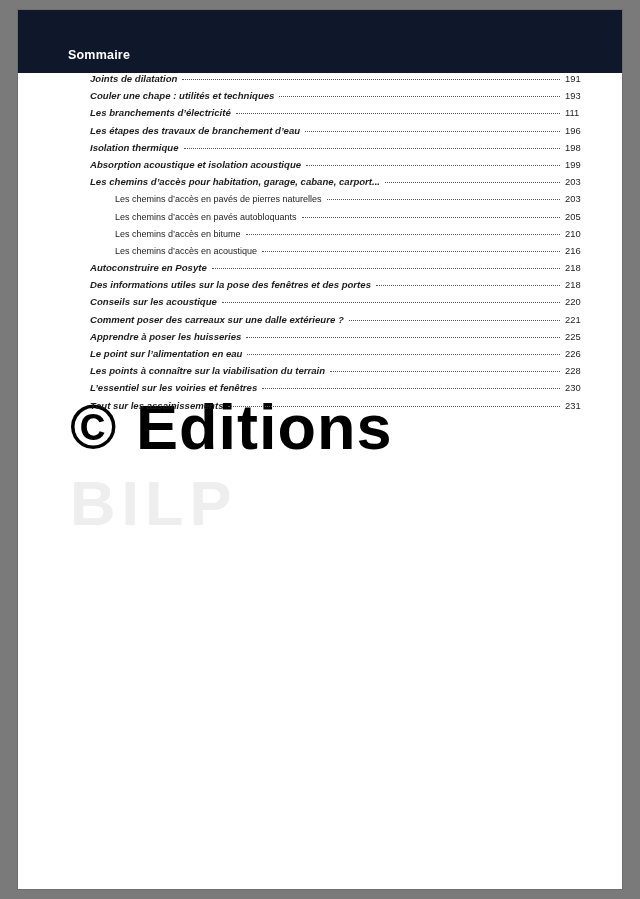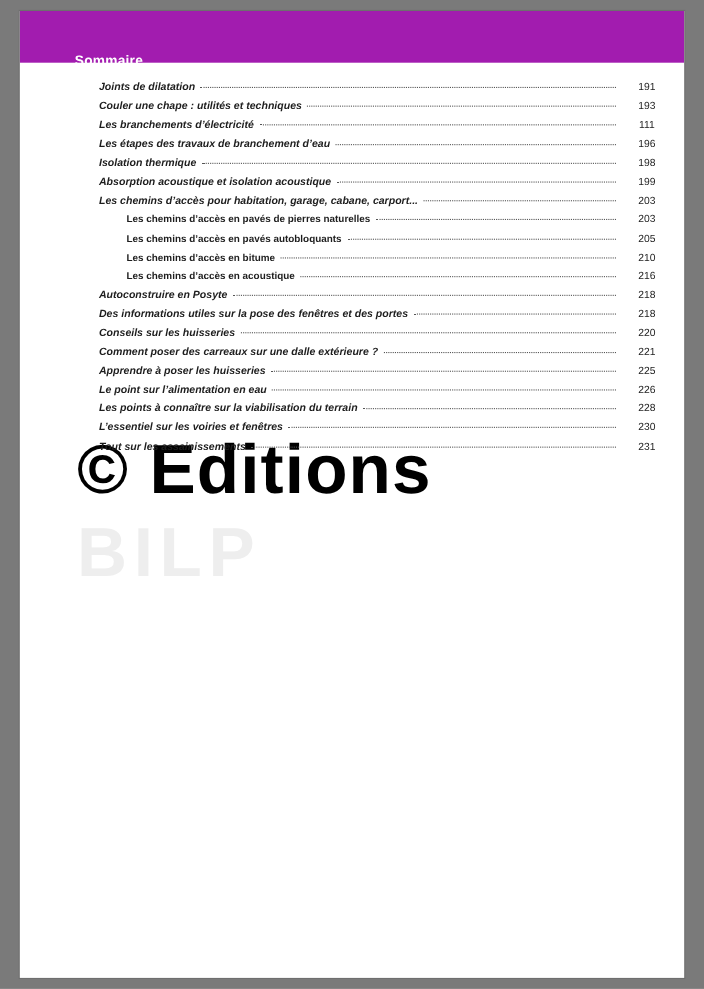--- a/index.html
+++ b/index.html
@@ -21,22 +21,22 @@
     height: 879px;
     background: #ffffff;
     box-shadow: 0 0 0 1px #6e6e6e;
     overflow: hidden;
   }
   .header-bar {
     position: absolute;
     left: 0;
     top: 0;
     width: 604px;
-    height: 47px;
-    background: #a21caf;
+    height: 63px;
+    background: #0f172a;
   }
   .header-title {
     position: absolute;
     left: 50px;
     top: 38px;
     font-size: 12.5px;
     font-weight: bold;
     color: #ffffff;
     letter-spacing: 0.2px;
   }
@@ -61,36 +61,36 @@
     padding-left: 72px;
   }
   .entry.lvl1 .label {
     font-weight: bold;
   }
   .entry.lvl2 {
     padding-left: 97px;
     font-size: 9px;
   }
   .entry.lvl2 .label {
-    font-weight: bold;
+    font-weight: normal;
     font-style: normal;
     text-align: right;
   }
   .dots {
     flex: 1 1 auto;
     margin: 0 5px;
     position: relative;
     height: 1px;
     top: -2px;
     border-bottom: 1px dotted #555;
     min-width: 12px;
   }
   .page-num {
     width: 46px;
-    text-align: center;
+    text-align: left;
     padding-right: 24px;
     font-style: normal;
     font-weight: normal;
     color: #1d1d1d;
     font-size: 9.4px;
   }
   .entry.lvl1 .page-num {
     font-weight: normal;
   }
   .watermark {
@@ -193,21 +193,21 @@
         <span class="label">Autoconstruire en Posyte</span>
         <span class="dots"></span>
         <span class="page-num">218</span>
       </div>
       <div class="entry lvl1">
         <span class="label">Des informations utiles sur la pose des fenêtres et des portes</span>
         <span class="dots"></span>
         <span class="page-num">218</span>
       </div>
       <div class="entry lvl1">
-        <span class="label">Conseils sur les huisseries</span>
+        <span class="label">Conseils sur les acoustique</span>
         <span class="dots"></span>
         <span class="page-num">220</span>
       </div>
       <div class="entry lvl1">
         <span class="label">Comment poser des carreaux sur une dalle extérieure ?</span>
         <span class="dots"></span>
         <span class="page-num">221</span>
       </div>
       <div class="entry lvl1">
         <span class="label">Apprendre à poser les huisseries</span>

